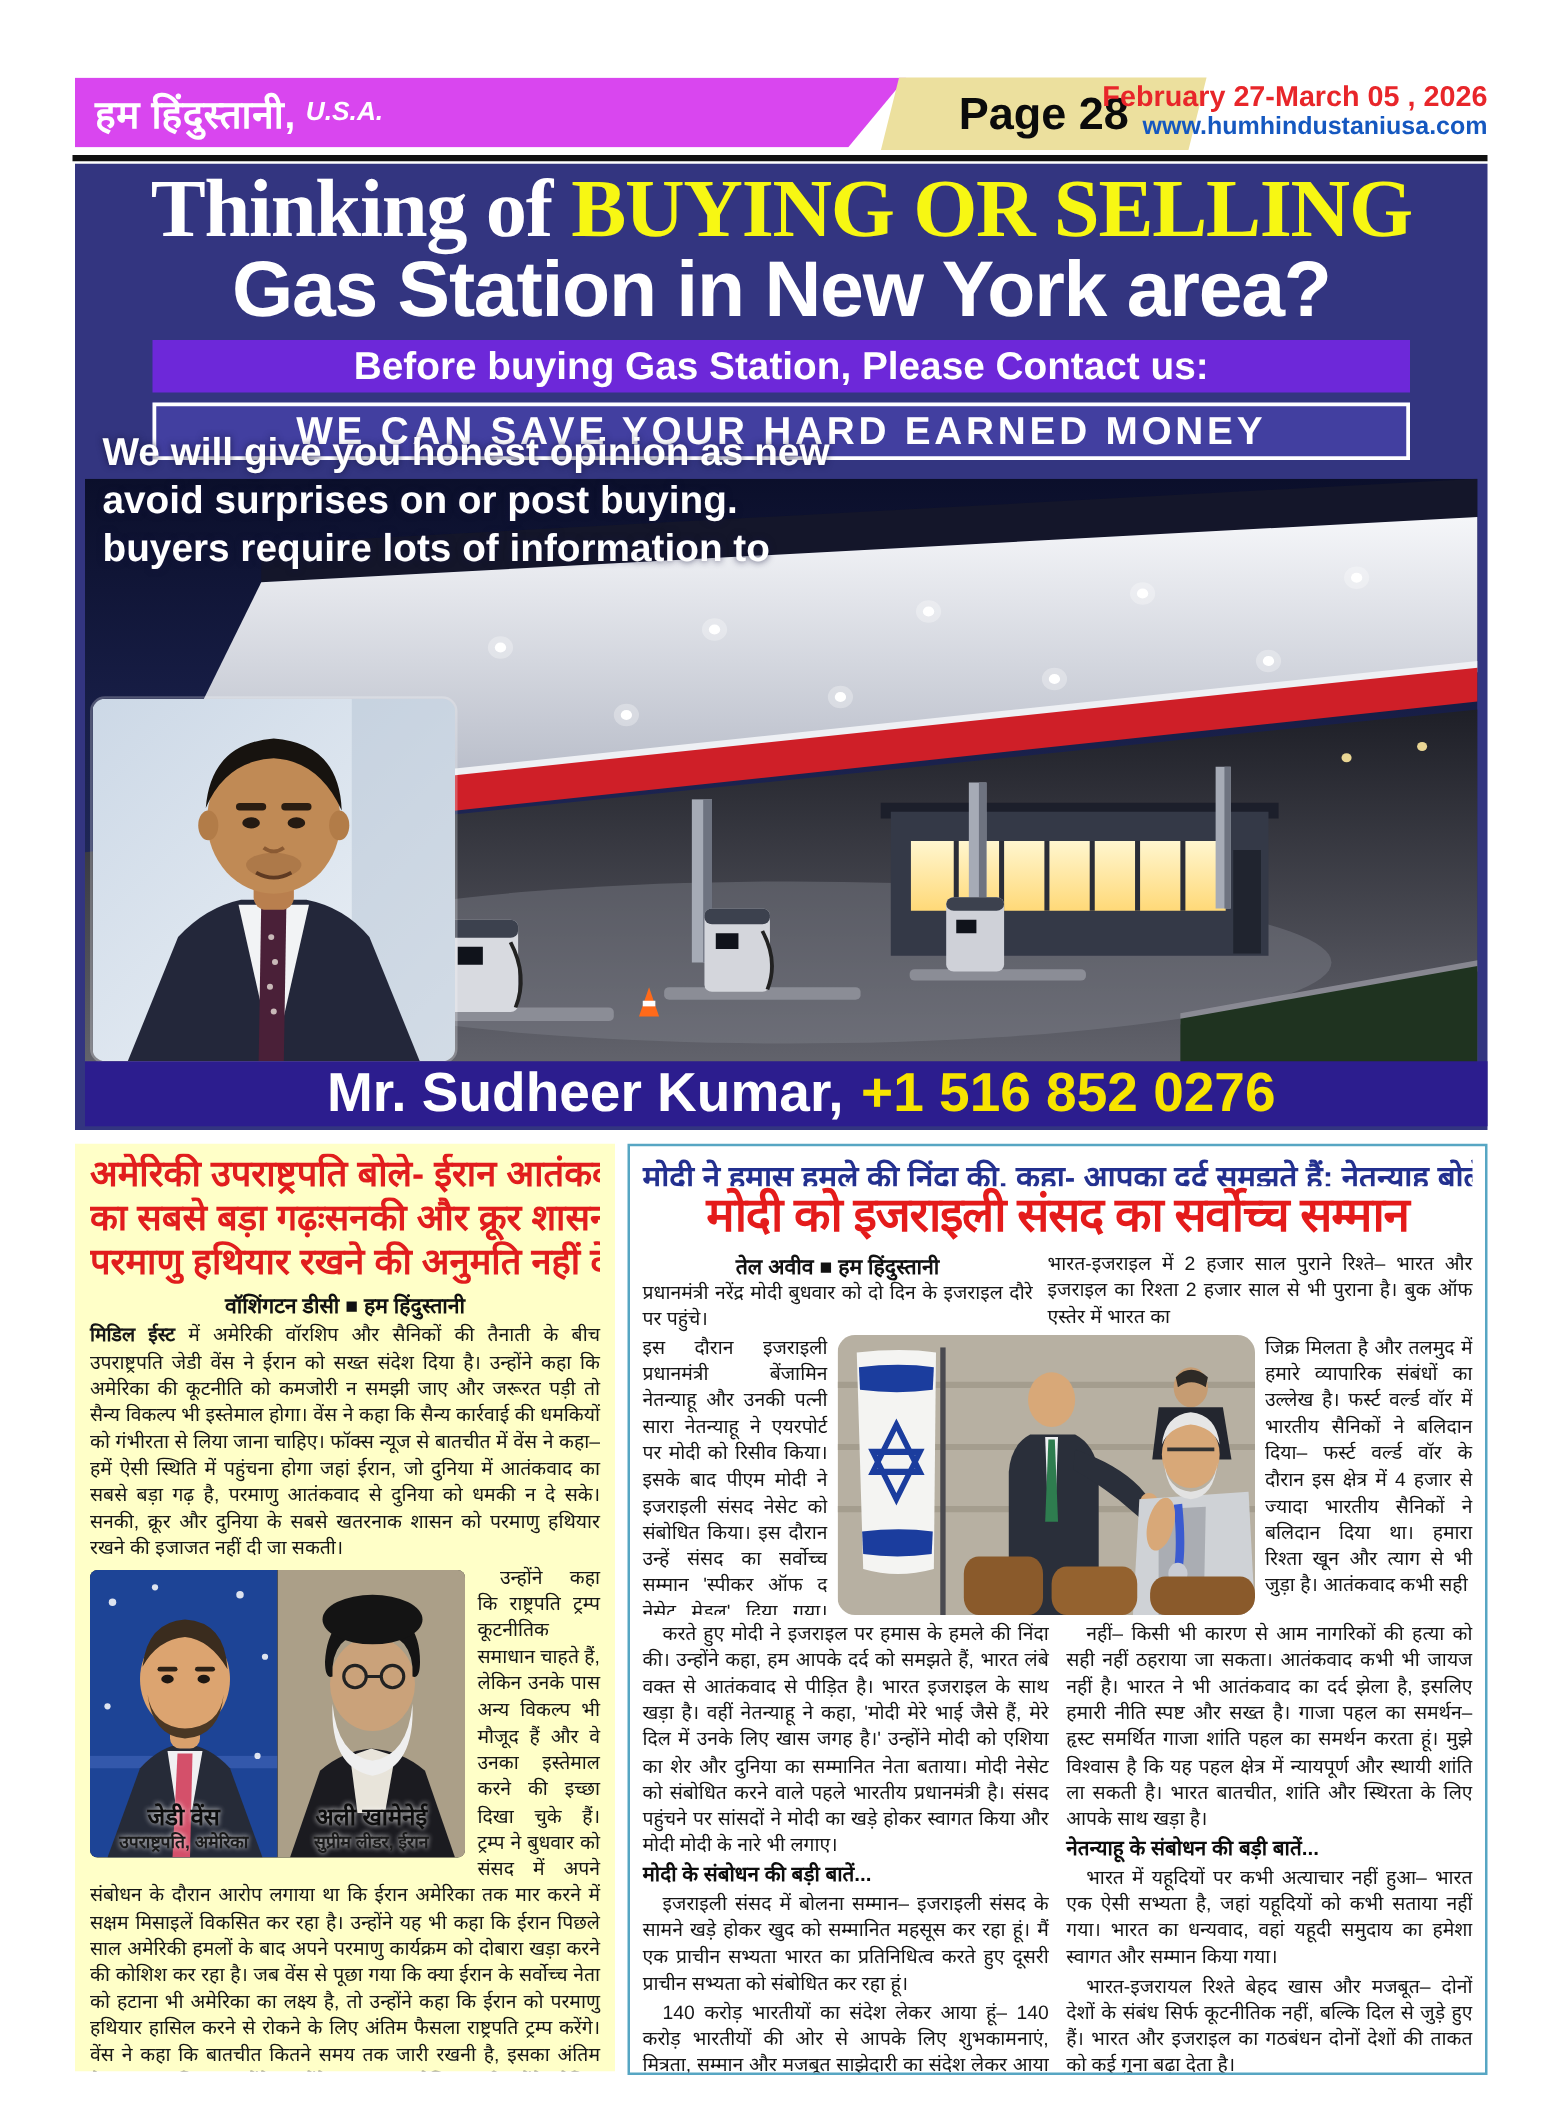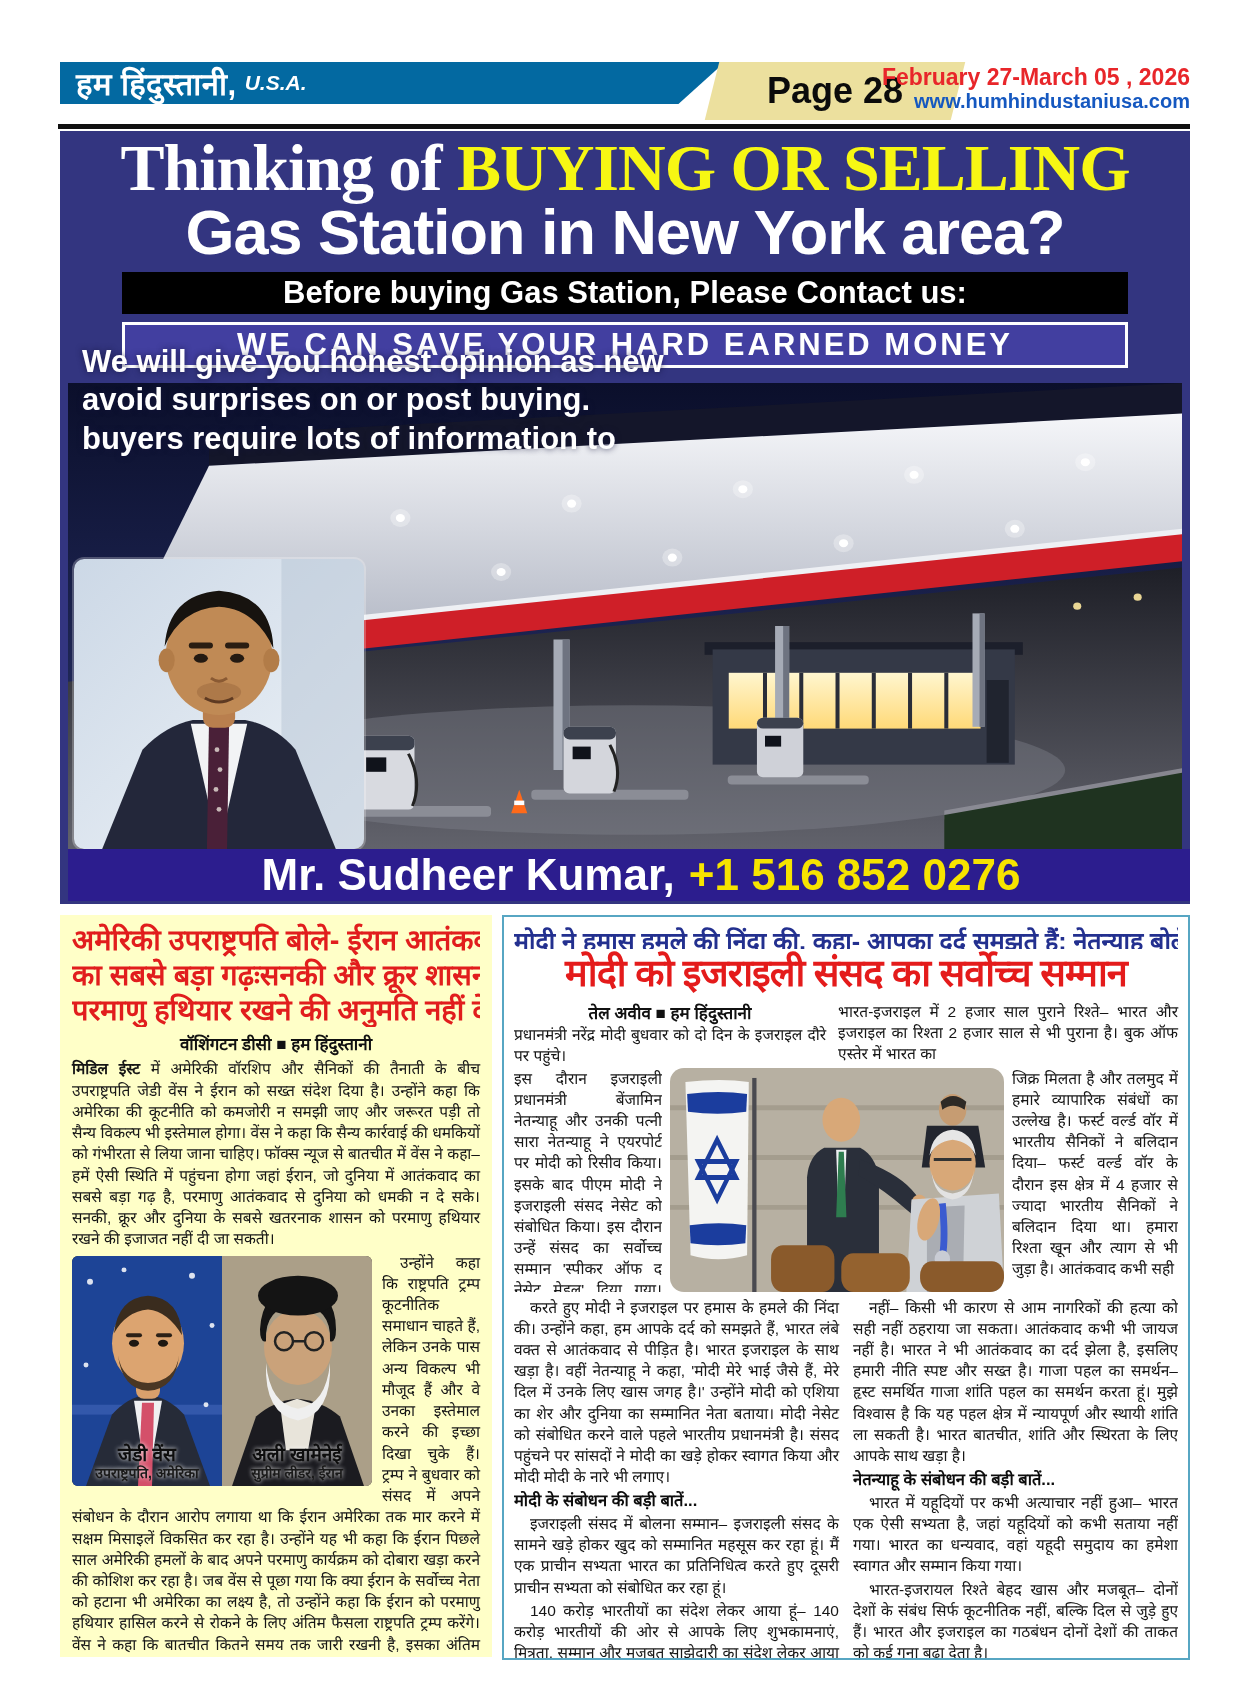--- a/index.html
+++ b/index.html
@@ -1,35 +1,35 @@
 <!DOCTYPE html>
 <html><head>
 <meta charset="utf-8">
 <style>
   html,body{margin:0;padding:0;background:#e9e9e9;}
   .page{position:relative;width:1250px;height:1688px;background:#ffffff;margin:0 auto;
         font-family:"Liberation Sans","DejaVu Sans",sans-serif;overflow:hidden;}
   
-  .hdr-green{position:absolute;left:60px;top:62px;width:665px;height:42px;background:#0369a1;
+  .hdr-green{position:absolute;left:60px;top:62px;width:665px;height:56px;background:#d946ef;
              clip-path:polygon(0 0,100% 0,93% 100%,0 100%);display:flex;align-items:center;padding-left:16px;box-sizing:border-box;}
   .masthead{color:#fff;font-weight:bold;font-size:31px;letter-spacing:.5px;}
   .masthead-suffix{color:#fff;font-style:italic;font-weight:bold;font-size:21px;margin-left:8px;}
   .hdr-page{position:absolute;left:712px;top:62px;width:246px;height:58px;background:#ece09e;transform:skewX(-14deg);
             display:flex;align-items:center;justify-content:center;}
   .hdr-page span{transform:skewX(14deg);font-size:36px;font-weight:bold;color:#0b0b0b;}
   .hdr-right{position:absolute;right:60px;top:64px;text-align:right;line-height:1.15;}
   .hdr-date{color:#e8262a;font-weight:bold;font-size:23px;}
   .hdr-url{color:#1558c0;font-weight:bold;font-size:20px;}
   .hdr-rule{position:absolute;left:58px;top:124px;width:1132px;height:5px;background:#101010;}
   
   .ad{position:absolute;left:60px;top:131px;width:1130px;height:773px;background:#333580;overflow:hidden;}
   .ad-title1{margin-top:6px;text-align:center;font-weight:bold;font-size:66px;line-height:62px;letter-spacing:-1px;font-family:Liberation Serif, serif;}
   .ad-title1 .w{color:#ffffff;} .ad-title1 .y{color:#f7f713;}
   .ad-title2{text-align:center;color:#ffffff;font-weight:bold;font-size:63px;line-height:66px;letter-spacing:-1px;}
-  .banner-red{margin:7px auto 0;width:1006px;height:42px;background:#000000;color:#ffffff;font-weight:bold;
+  .banner-red{margin:7px auto 0;width:1006px;height:42px;background:#6d28d9;color:#ffffff;font-weight:bold;
               font-size:31px;line-height:42px;text-align:center;}
   .banner-save{margin:8px auto 0;width:1000px;height:40px;background:#423fa0;border:3px solid #ffffff;color:#ffffff;
                font-weight:bold;font-size:31px;line-height:40px;letter-spacing:3px;text-align:center;}
   .station-photo{position:absolute;left:8px;top:252px;width:1114px;height:468px;}
   .station-photo svg{display:block;width:100%;height:100%;}
   .pitch{position:absolute;left:22px;top:212px;color:#ffffff;font-weight:bold;font-size:31px;line-height:1.24;
          text-shadow:0 0 6px rgba(20,20,60,.8);}
   .portrait{position:absolute;left:14px;top:428px;width:290px;height:290px;border-radius:10px;overflow:hidden;
             box-shadow:0 0 0 2px rgba(255,255,255,.25);}
   .portrait svg{display:block;width:100%;height:100%;}

